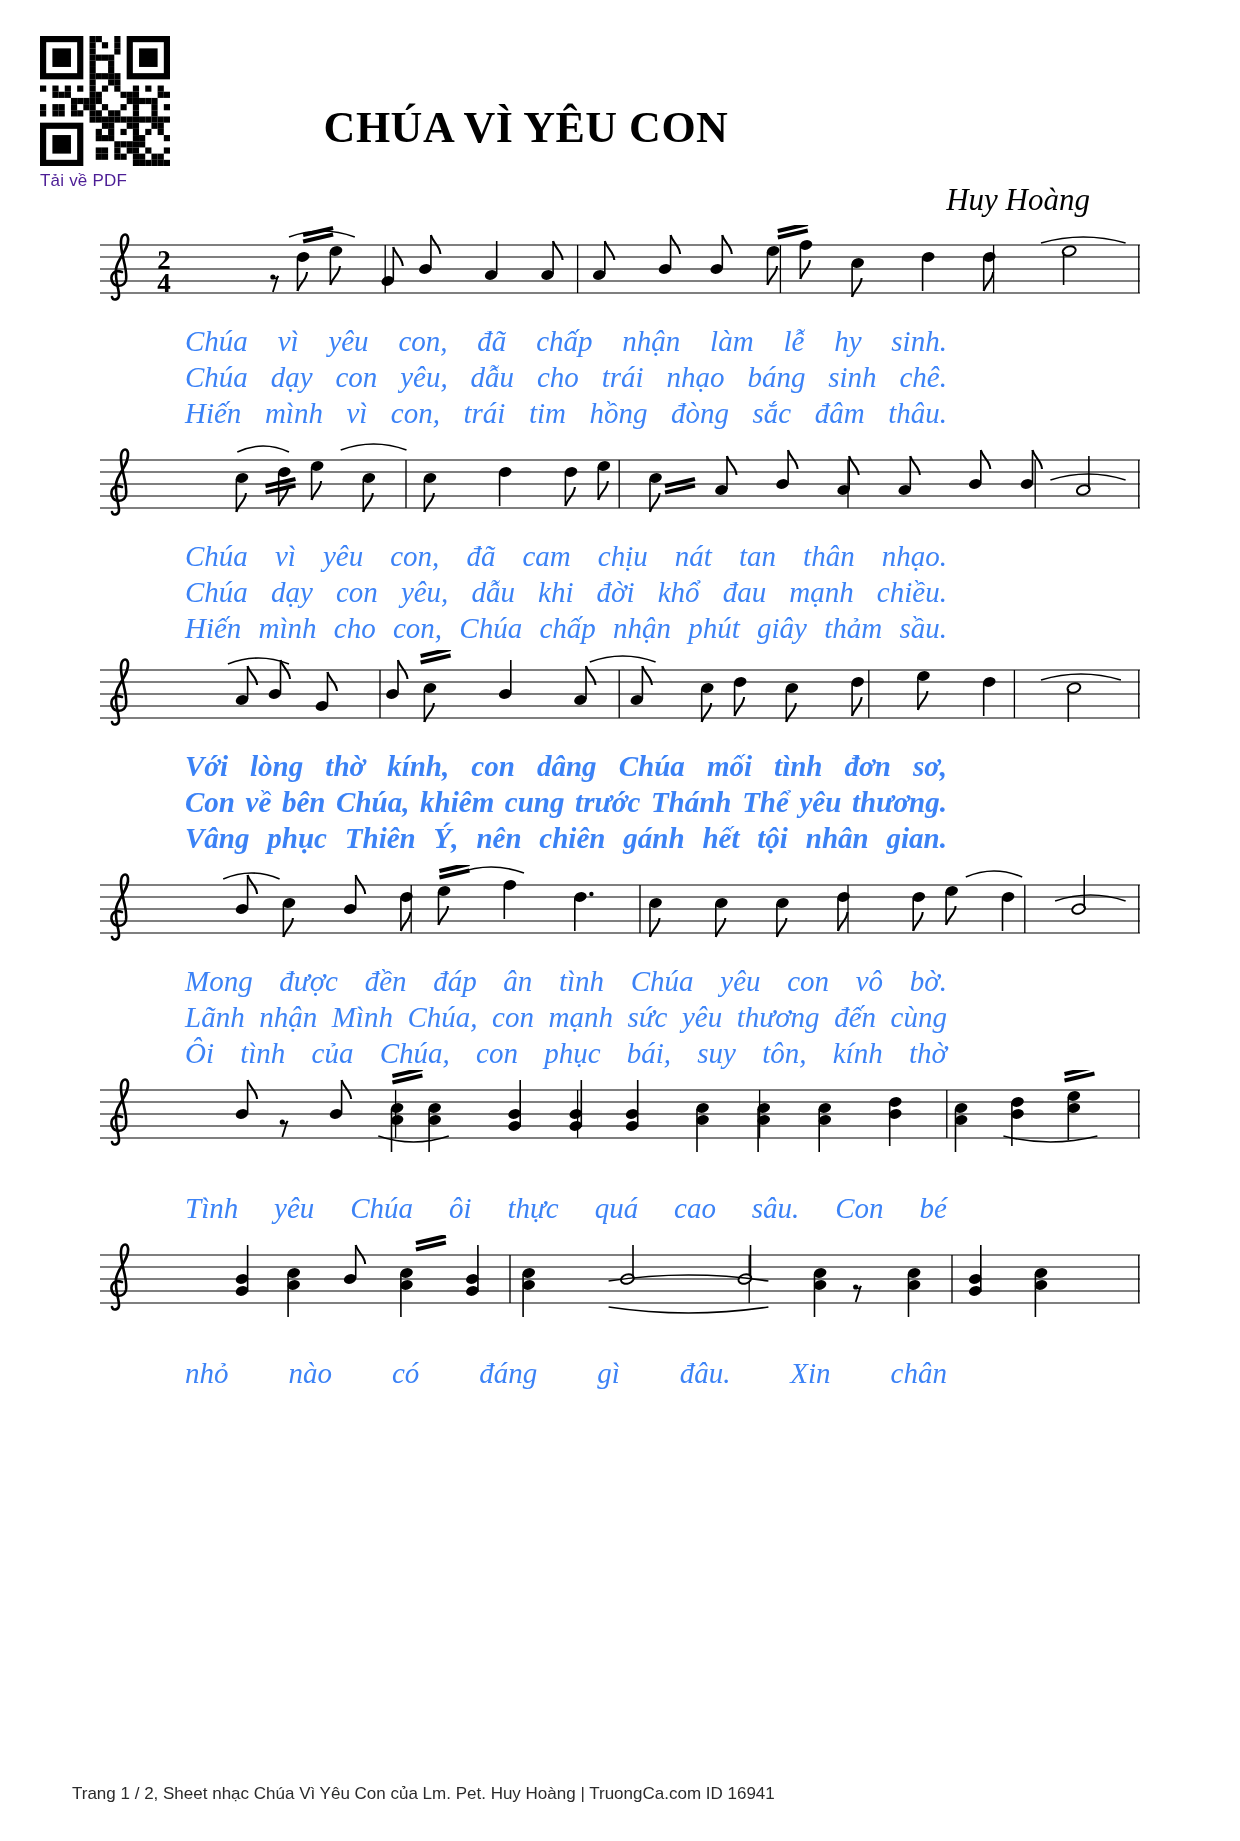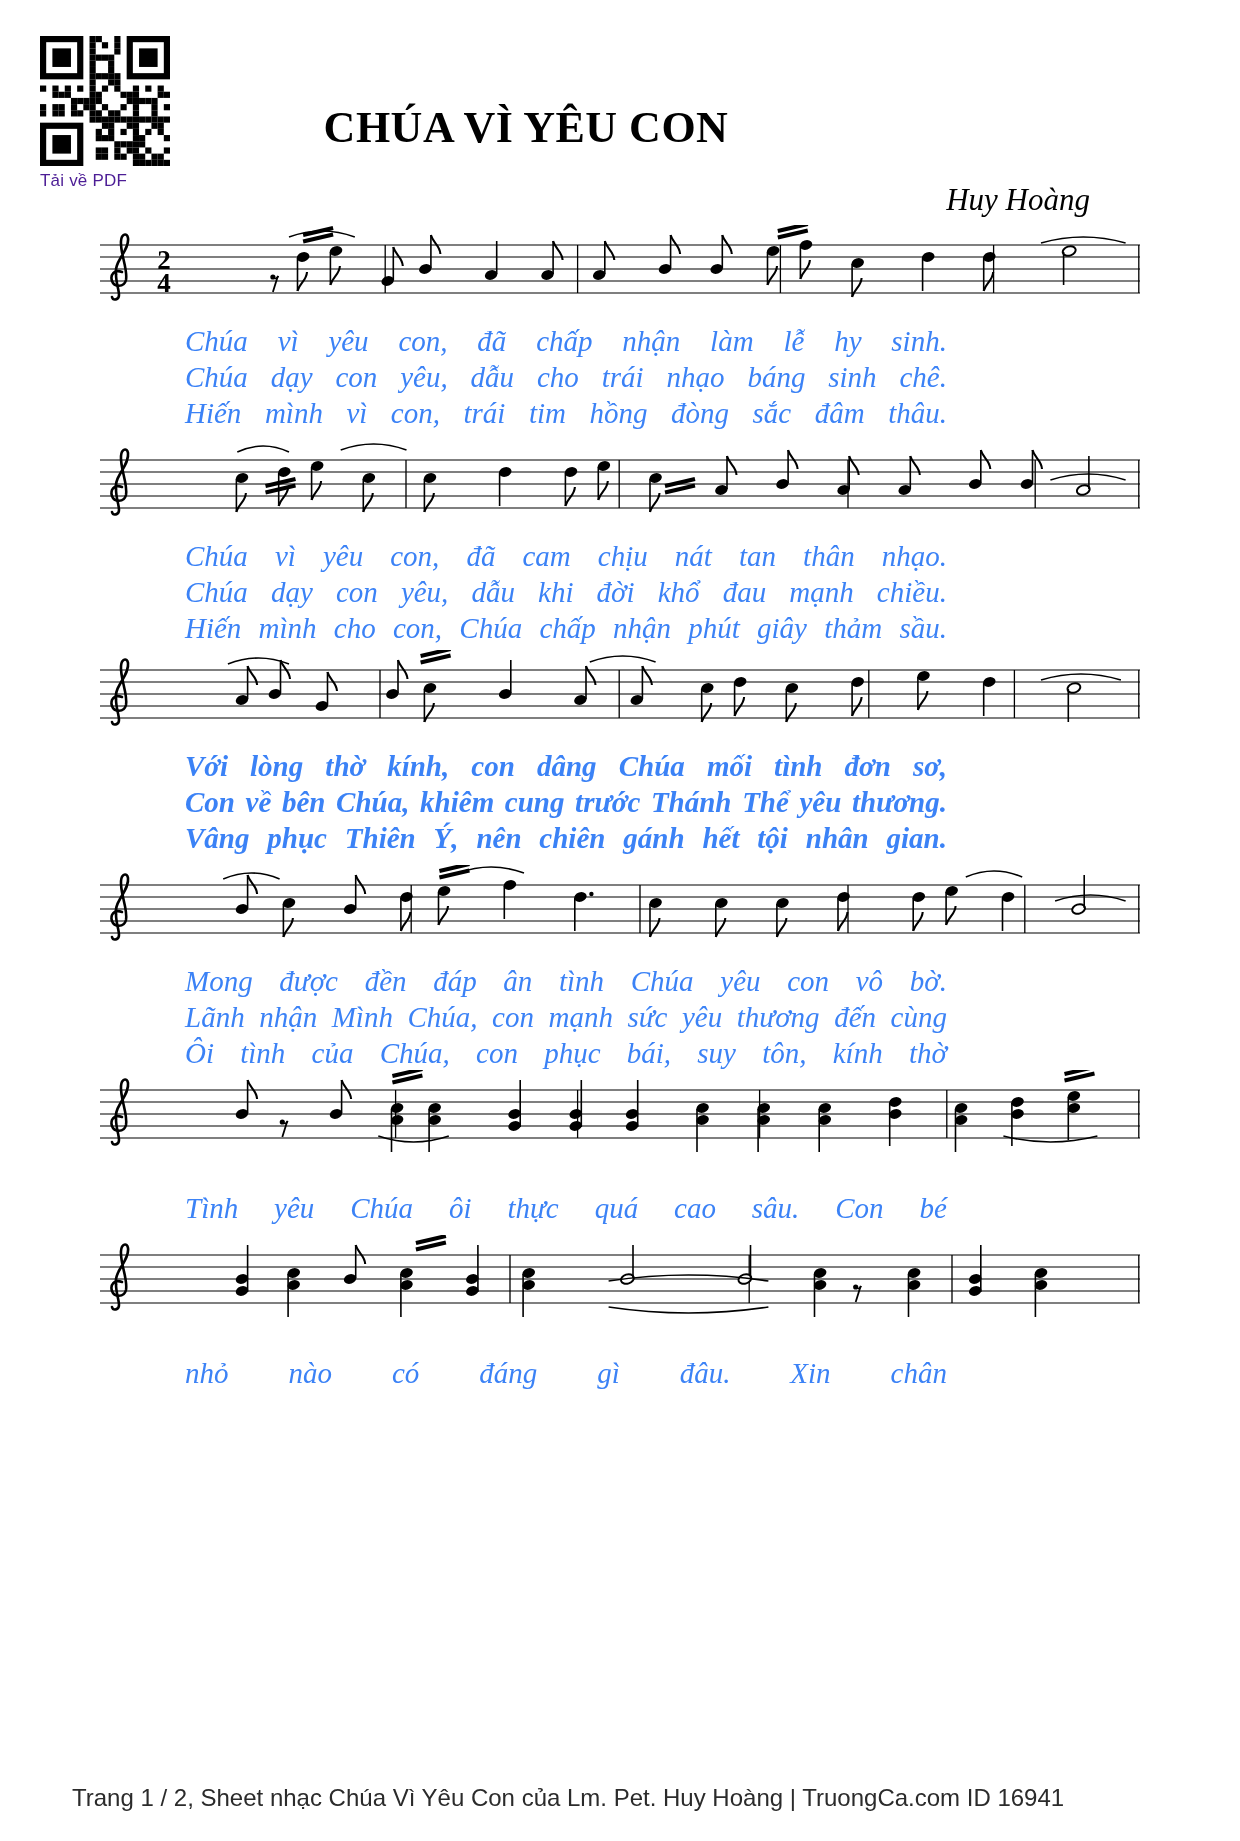--- a/index.html
+++ b/index.html
@@ -7,21 +7,21 @@
   .page{position:absolute;inset:0;background:#fff;}
   .qr{position:absolute;left:40px;top:36px;width:132px;}
   .qr svg{display:block;}
   .qr-label{font-family:"Liberation Sans",sans-serif;font-size:17px;color:#4c1d95;margin-top:5px;letter-spacing:.2px;}
   .title{position:absolute;top:102px;left:526px;transform:translateX(-50%);font-weight:bold;font-size:44px;letter-spacing:.5px;white-space:nowrap;}
   .composer{position:absolute;top:182px;right:150px;font-style:italic;font-size:31px;}
   .system{position:absolute;left:100px;width:1040px;}
   .lyrics{margin:10px 0 0 85px;width:762px;}
   .lyrics.single{margin-top:32px;}
   .lyric-line{display:flex;justify-content:space-between;font-style:italic;font-size:29px;line-height:36px;height:36px;white-space:nowrap;color:#3b82f6;}
-  .footer{position:absolute;left:72px;top:1784px;font-family:"Liberation Sans",sans-serif;font-size:24px;color:#2b2b2b;}
+  .footer{position:absolute;left:72px;top:1784px;font-family:"Liberation Sans",sans-serif;font-size:17px;color:#2b2b2b;}
 </style>
 </head>
 <body>
 
 <div class="page">
   <div class="qr">
     <svg id="qr" width="130" height="130" viewBox="0 0 130 130">
         <rect x="49.523809523809526" y="0" width="6.190476190476191" height="6.190476190476191" fill="#000"></rect>
         <rect x="55.714285714285715" y="0" width="6.190476190476191" height="6.190476190476191" fill="#000"></rect>
         <rect x="74.28571428571429" y="0" width="6.190476190476191" height="6.190476190476191" fill="#000"></rect>

